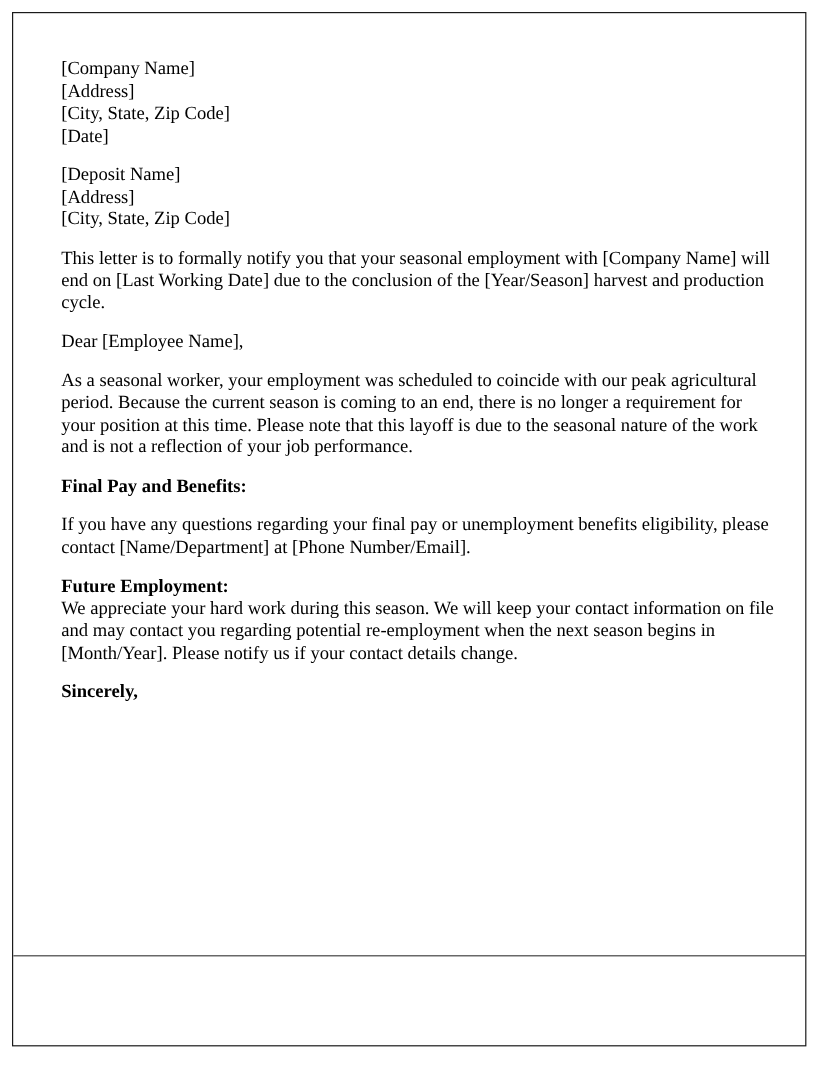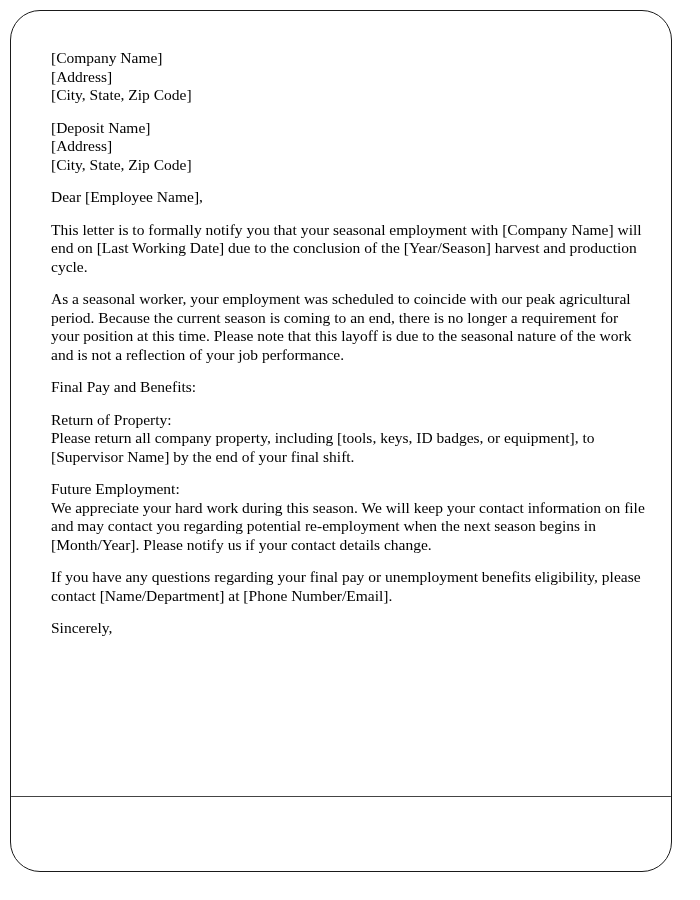--- a/index.html
+++ b/index.html
@@ -1,15 +1,15 @@
 <!DOCTYPE html>
 <html><head>
 <meta charset="utf-8">
 <style>
-  * { margin: 0; padding: 0; box-sizing: border-box; border-radius: 30px; }
+  * { margin: 0; padding: 0; box-sizing: border-box; }
   html, body {
     width: 700px;
     height: 900px;
     background: #ffffff;
   }
   body {
     font-family: "Liberation Serif", "DejaVu Serif", serif;
     color: #000000;
     position: relative;
   }
@@ -24,69 +24,66 @@
     overflow: hidden;
   }
   .content {
     padding: 38px 22px 0 40px;
     font-size: 15.5px;
     line-height: 18.5px;
   }
   .block { margin-bottom: 14px; }
   .para  { margin-bottom: 14px; }
   .line  { white-space: nowrap; }
-  .section-heading { font-weight: normal; }
-  .closing { margin-top: 14px; }
+  .section-heading { font-weight: bold; }
+  .closing { margin-top: 14px; font-weight: bold; }
   .page-break-line {
     position: absolute;
     left: 0;
     right: 0;
     top: 785px;
     border-top: 1px solid #444444;
   }
 </style>
 </head>
 <body>
 
 <div class="page">
   <div class="content">
 
     <div class="block">
       <div class="line">[Company Name]</div>
       <div class="line">[Address]</div>
       <div class="line">[City, State, Zip Code]</div>
+      <div class="line">[Date]</div>
     </div>
 
     <div class="block">
       <div class="line">[Deposit Name]</div>
       <div class="line">[Address]</div>
       <div class="line">[City, State, Zip Code]</div>
     </div>
 
+    <div class="para">This letter is to formally notify you that your seasonal employment with [Company Name] will end on [Last Working Date] due to the conclusion of the [Year/Season] harvest and production cycle.</div>
+
     <div class="para">Dear [Employee Name],</div>
-
-    <div class="para">This letter is to formally notify you that your seasonal employment with [Company Name] will end on [Last Working Date] due to the conclusion of the [Year/Season] harvest and production cycle.</div>
 
     <div class="para">As a seasonal worker, your employment was scheduled to coincide with our peak agricultural period. Because the current season is coming to an end, there is no longer a requirement for your position at this time. Please note that this layoff is due to the seasonal nature of the work and is not a reflection of your job performance.</div>
 
     <div class="para">
       <div class="section-heading">Final Pay and Benefits:</div>
     </div>
 
-    <div class="para">
-      <div class="section-heading">Return of Property:</div>
-      <div>Please return all company property, including [tools, keys, ID badges, or equipment], to [Supervisor Name] by the end of your final shift.</div>
-    </div>
+
+    <div class="para">If you have any questions regarding your final pay or unemployment benefits eligibility, please contact [Name/Department] at [Phone Number/Email].</div>
 
     <div class="para">
       <div class="section-heading">Future Employment:</div>
       <div>We appreciate your hard work during this season. We will keep your contact information on file and may contact you regarding potential re-employment when the next season begins in [Month/Year]. Please notify us if your contact details change.</div>
     </div>
-
-    <div class="para">If you have any questions regarding your final pay or unemployment benefits eligibility, please contact [Name/Department] at [Phone Number/Email].</div>
 
 
     <div class="closing">Sincerely,</div>
 
   </div>
 
   <div class="page-break-line"></div>
 </div>
 
 </body></html>

